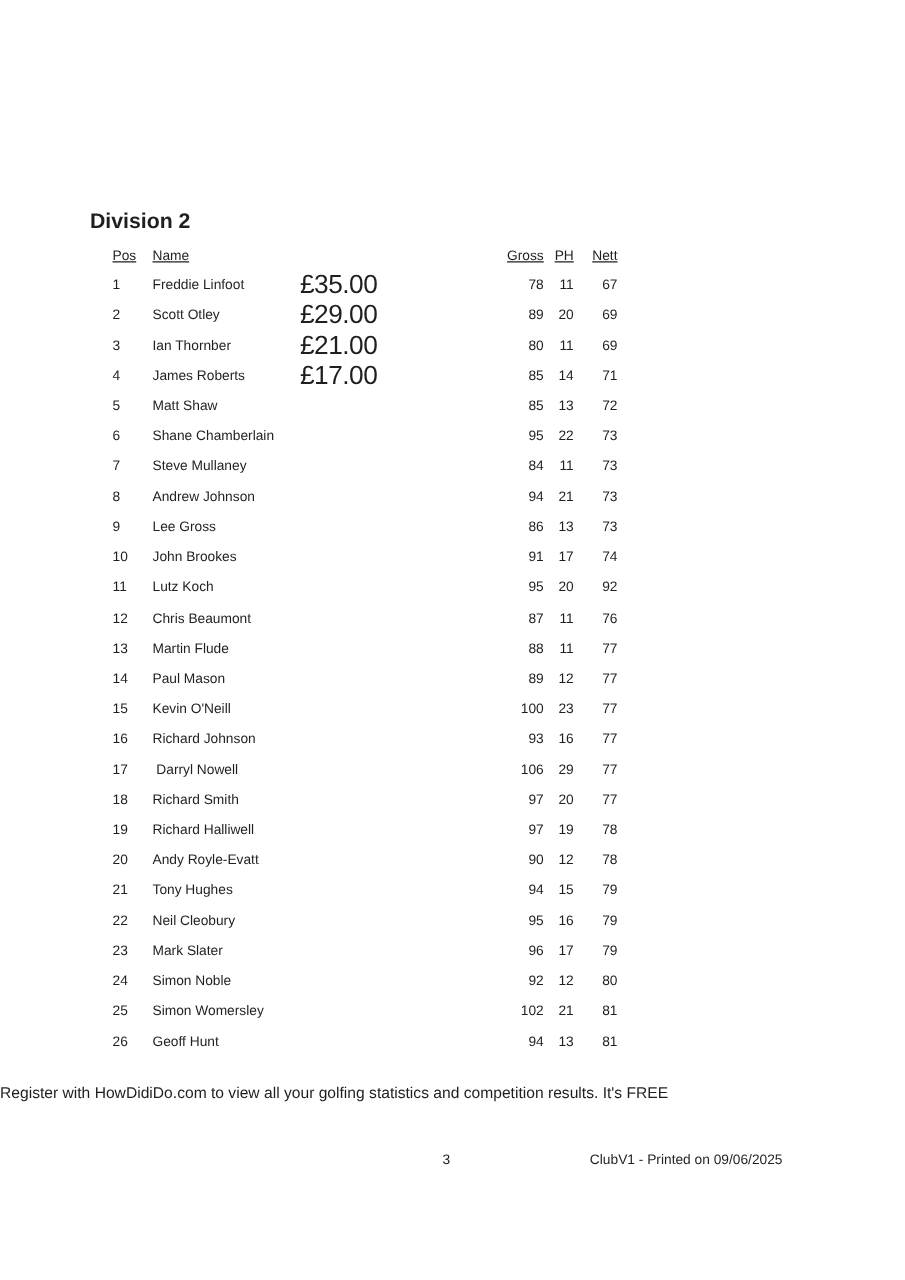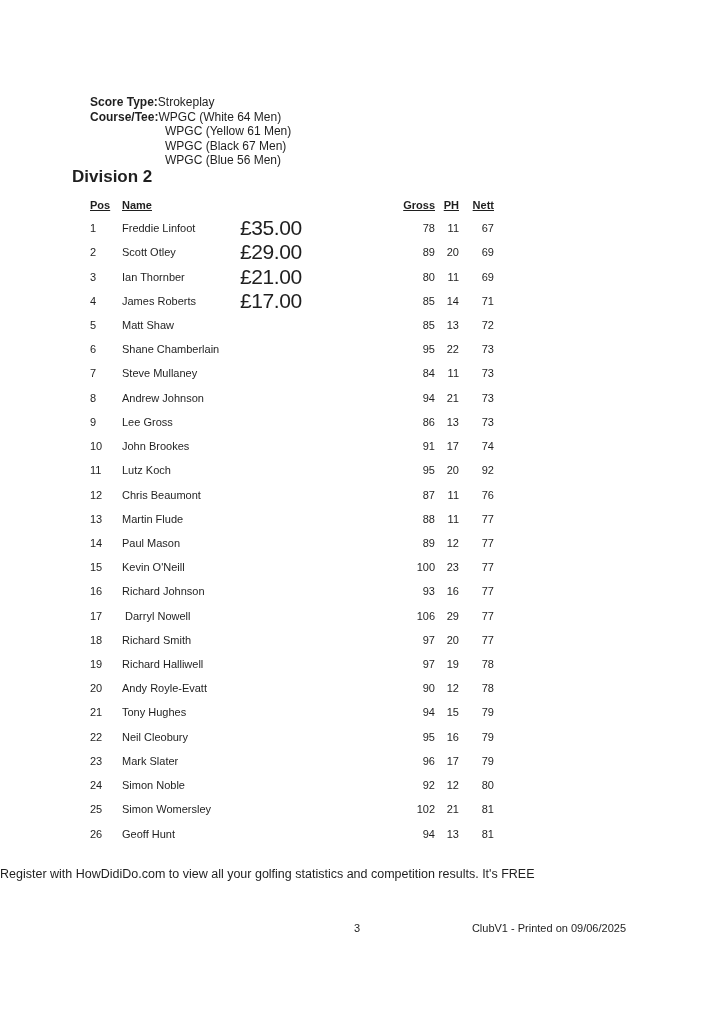--- a/index.html
+++ b/index.html
@@ -46,21 +46,21 @@
     width: 404px;
   }
   .trow {
     display: grid;
     grid-template-columns: 32px 118px 115px 80px 24px 35px;
     align-items: center;
   }
   .thead {
     height: 17px;
     font-size: 11px;
-    font-weight: bold;
+    font-weight: normal;
     align-items: start;
   }
   .thead .col-underline { text-decoration: underline; }
   .tbody .trow {
     height: 24.23px;
     font-size: 11px;
   }
   .cell-gross, .cell-ph, .cell-nett { text-align: right; }
   .cell-name { white-space: pre-wrap; }
   .cell-prize {
@@ -100,31 +100,20 @@
     position: absolute;
     right: 98px;
     white-space: nowrap;
   }
 </style>
 </head>
 <body>
 
 <div class="page">
 
-  <div class="meta">
-    <div class="meta-row">
-      <span class="label">Score Type:</span><span>Strokeplay</span>
-    </div>
-    <div class="meta-row">
-      <span class="label">Course/Tee:</span><span>WPGC (White 64 Men)</span>
-    </div>
-    <div class="meta-row indent">WPGC (Yellow 61 Men)</div>
-    <div class="meta-row indent">WPGC (Black 67 Men)</div>
-    <div class="meta-row indent">WPGC (Blue 56 Men)</div>
-  </div>
 
   <div class="division-title">Division 2</div>
 
   <div class="results-table">
     <div class="trow thead">
       <span class="col-underline">Pos</span>
       <span class="col-underline">Name</span>
       <span></span>
       <span class="col-underline cell-gross">Gross</span>
       <span class="col-underline cell-ph">PH</span>

